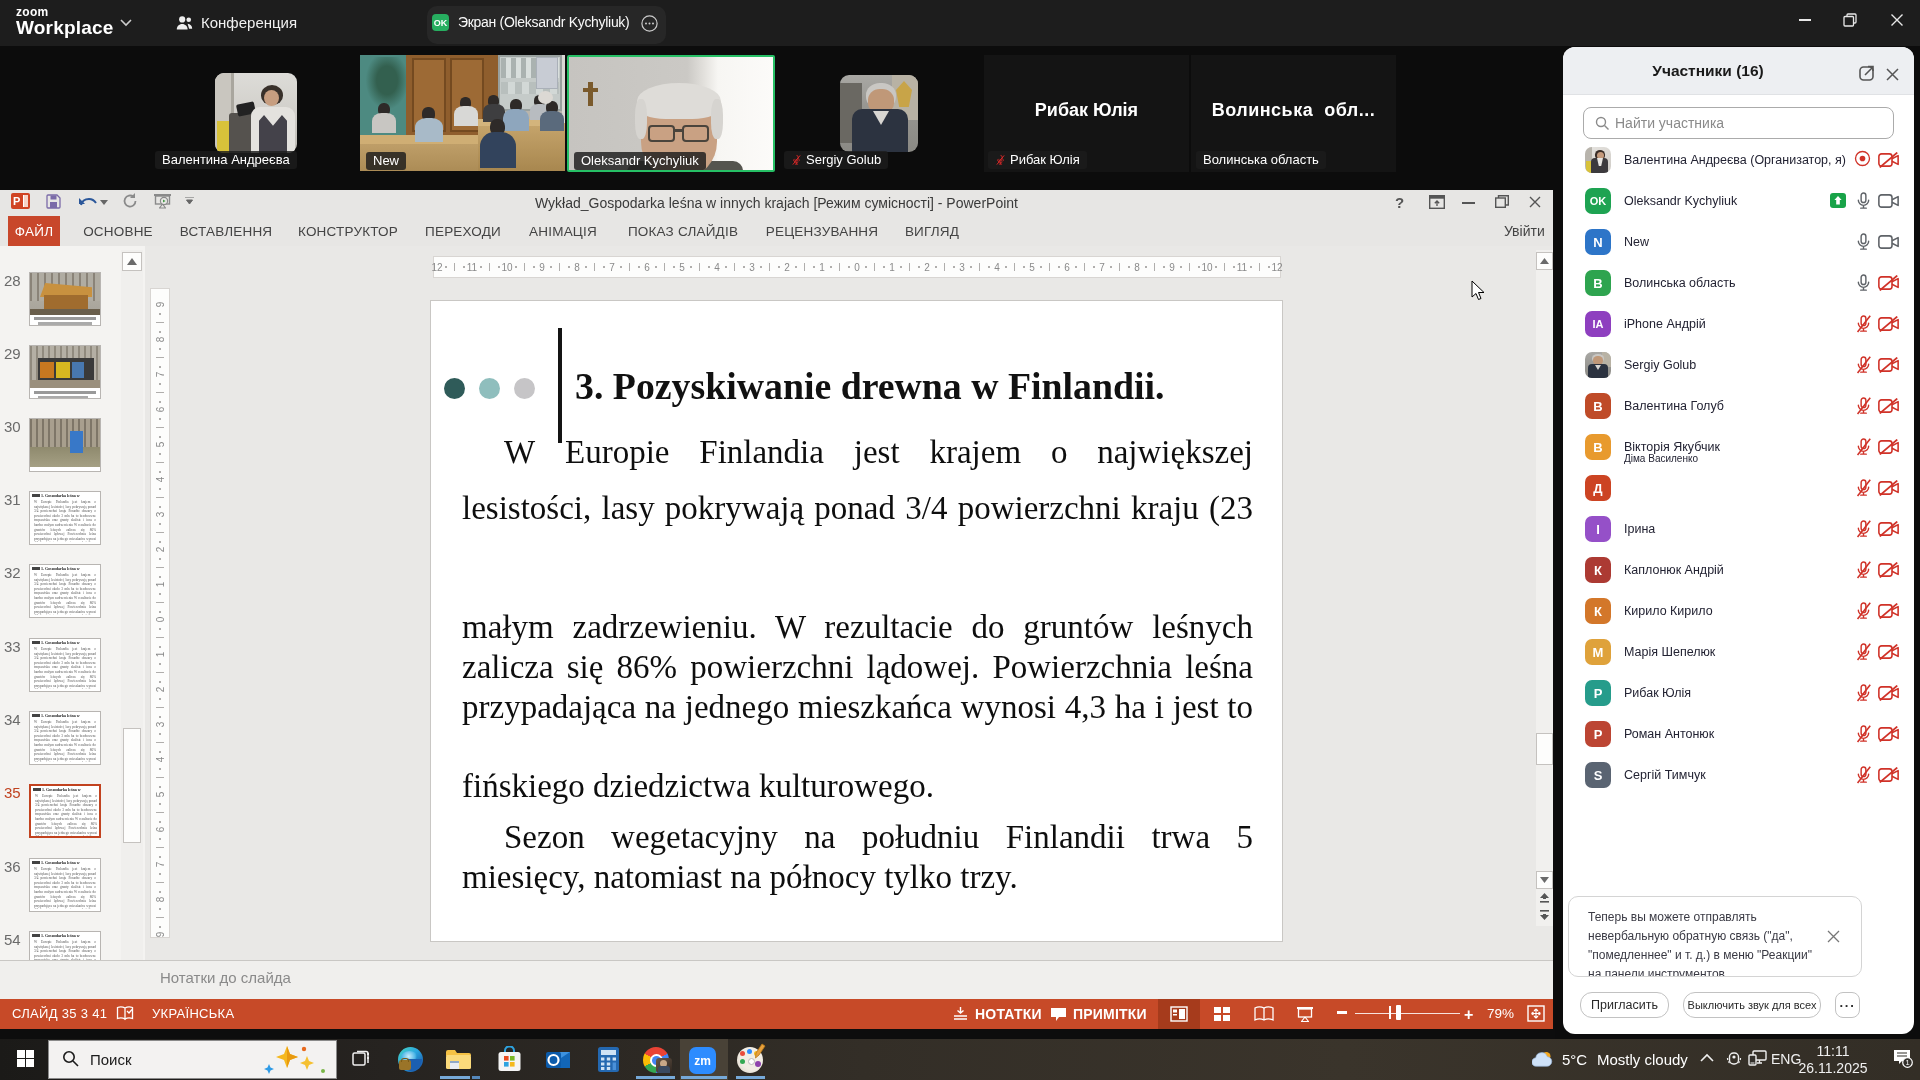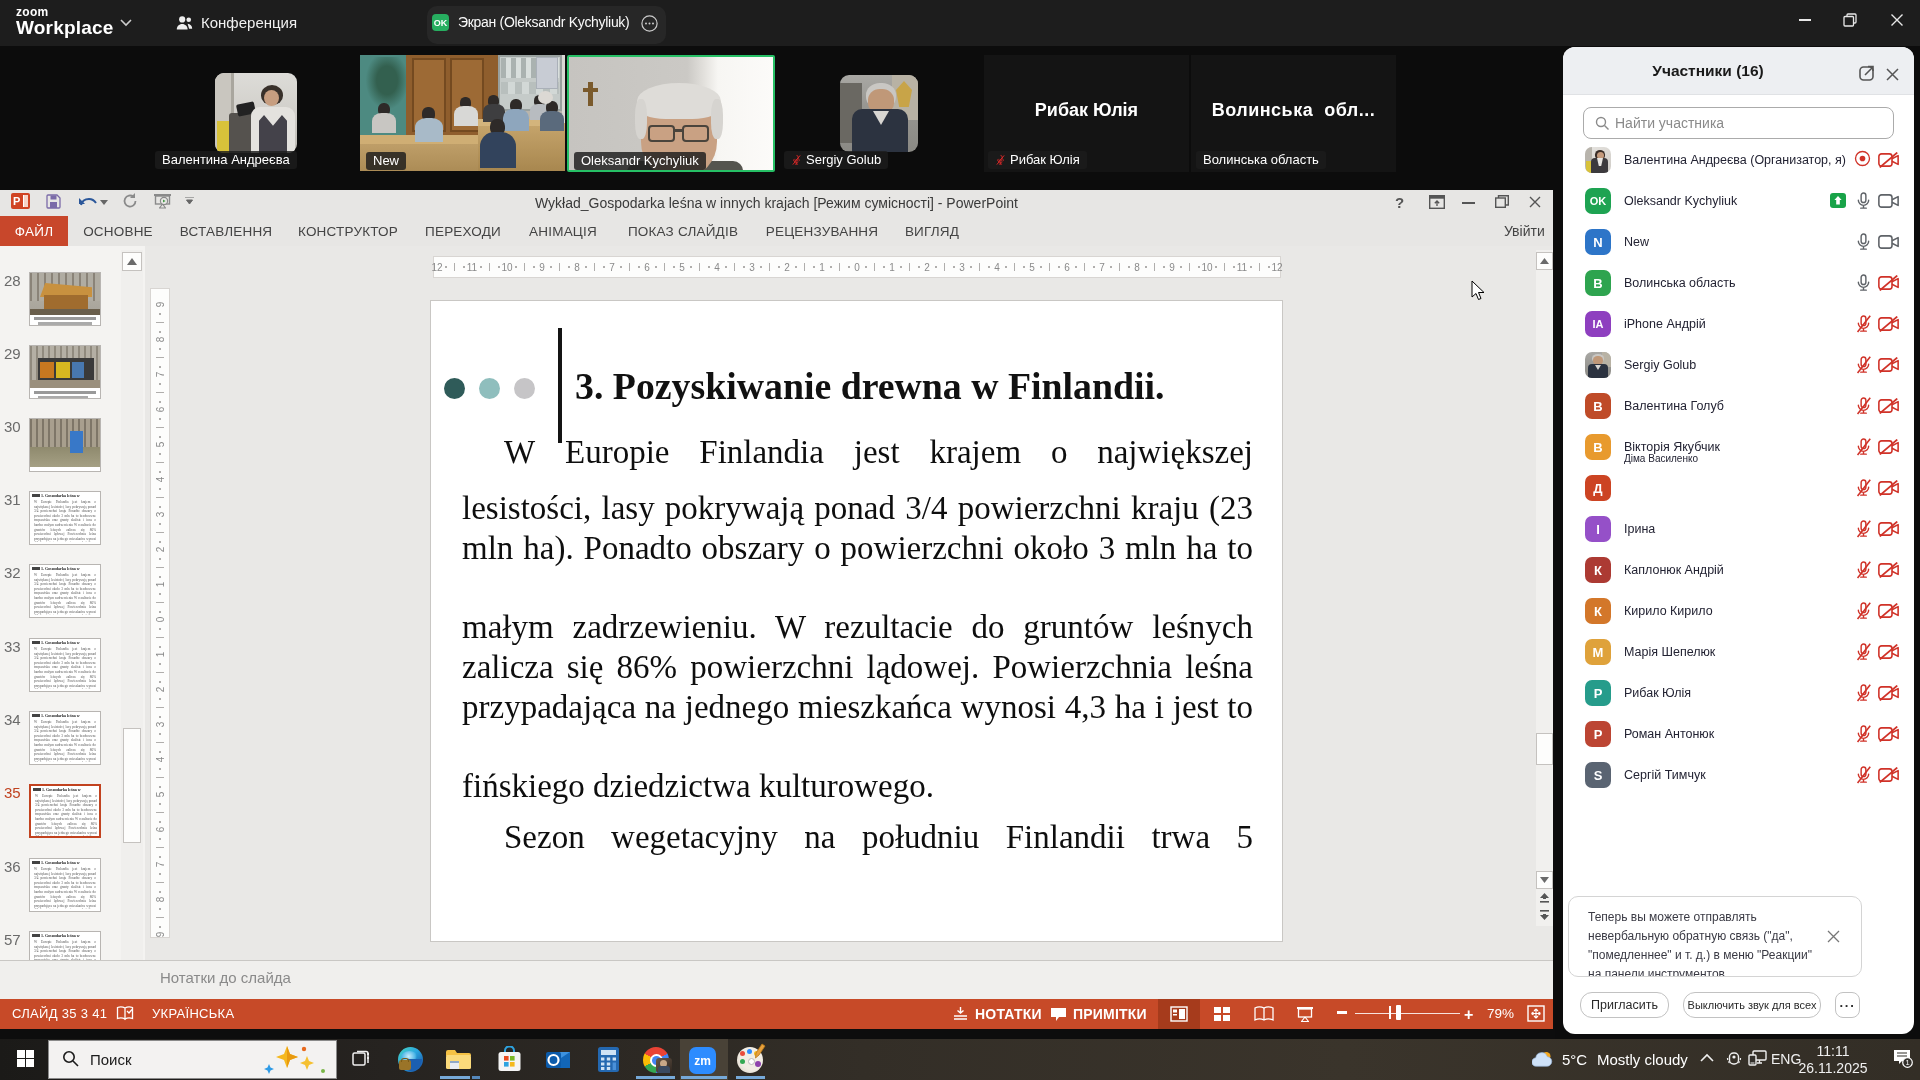--- a/index.html
+++ b/index.html
@@ -166,21 +166,21 @@
   </svg>
 <div class="a" style="left:1462px;top:202px;width:13px;height:2px;background:#555"></div>
 <svg class="a" style="left:1495px;top:195px" width="14" height="13" viewBox="0 0 14 13">
     <rect x=".7" y="3" width="9.6" height="9.3" stroke="#555" stroke-width="1.4" fill="none"></rect>
     <path d="M3.5 3V.7h9.8V10h-2.5" stroke="#555" stroke-width="1.4" fill="none"></path>
   </svg>
 <svg class="a" style="left:1529px;top:196px" width="12" height="12" viewBox="0 0 12 12">
     <path d="M1 1l10 10M11 1L1 11" stroke="#555" stroke-width="1.4"></path>
   </svg>
 <div class="a" style="left:0;top:216px;width:1553px;height:30px;background:#e7e6e4"></div>
-<div class="a" style="left:0;top:216px;width:68px;height:30px;background:#c8472b;color:#fff;font-size:13.5px;display:flex;align-items:center;justify-content:center;letter-spacing:.3px">ФАЙЛ</div>
+<div class="a" style="left:8px;top:216px;width:52px;height:30px;background:#c8472b;color:#fff;font-size:13.5px;display:flex;align-items:center;justify-content:center;letter-spacing:.3px">ФАЙЛ</div>
 <div class="a tabtxt" style="left:118px;top:224px;height:18px;transform:translateX(-50%)">ОСНОВНЕ</div>
 <div class="a tabtxt" style="left:226px;top:224px;height:18px;transform:translateX(-50%)">ВСТАВЛЕННЯ</div>
 <div class="a tabtxt" style="left:348px;top:224px;height:18px;transform:translateX(-50%)">КОНСТРУКТОР</div>
 <div class="a tabtxt" style="left:463px;top:224px;height:18px;transform:translateX(-50%)">ПЕРЕХОДИ</div>
 <div class="a tabtxt" style="left:563px;top:224px;height:18px;transform:translateX(-50%)">АНІМАЦІЯ</div>
 <div class="a tabtxt" style="left:683px;top:224px;height:18px;transform:translateX(-50%)">ПОКАЗ СЛАЙДІВ</div>
 <div class="a tabtxt" style="left:822px;top:224px;height:18px;transform:translateX(-50%)">РЕЦЕНЗУВАННЯ</div>
 <div class="a tabtxt" style="left:932px;top:224px;height:18px;transform:translateX(-50%)">ВИГЛЯД</div>
 <div class="a" style="left:1504px;top:223px;color:#444;font-size:14px">Увійти</div>
 <div class="a" style="left:0;top:246px;width:145px;height:752px;background:#f4f3f1"></div>
@@ -369,21 +369,21 @@
   </svg>
 <div class="a" style="left:4px;top:272px;width:24px;color:#6a6a6a;font-size:15px">28</div>
 <div class="a" style="left:4px;top:345px;width:24px;color:#6a6a6a;font-size:15px">29</div>
 <div class="a" style="left:4px;top:418px;width:24px;color:#6a6a6a;font-size:15px">30</div>
 <div class="a" style="left:4px;top:491px;width:24px;color:#6a6a6a;font-size:15px">31</div>
 <div class="a" style="left:4px;top:564px;width:24px;color:#6a6a6a;font-size:15px">32</div>
 <div class="a" style="left:4px;top:638px;width:24px;color:#6a6a6a;font-size:15px">33</div>
 <div class="a" style="left:4px;top:711px;width:24px;color:#6a6a6a;font-size:15px">34</div>
 <div class="a" style="left:4px;top:784px;width:24px;color:#c0421f;font-size:15px">35</div>
 <div class="a" style="left:4px;top:858px;width:24px;color:#6a6a6a;font-size:15px">36</div>
-<div class="a" style="left:4px;top:931px;width:24px;color:#6a6a6a;font-size:15px">57</div>
+<div class="a" style="left:4px;top:931px;width:24px;color:#6a6a6a;font-size:15px">54</div>
 <div class="a" style="left:29px;top:272px;width:72px;height:54px;background:#fff;border:1px solid #b8b5b2;overflow:hidden">
     <div class="a" style="left:0;top:0;width:72px;height:40px;background:linear-gradient(180deg,#b8b4ac,#a8a49a)"></div>
     <div class="a" style="left:0;top:0;width:72px;height:28px;background:repeating-linear-gradient(90deg,#8a8378 0 2px,#b0aca2 2px 7px)"></div>
     <div class="a" style="left:10px;top:10px;width:52px;height:14px;background:#c8913f;clip-path:polygon(0 100%,10% 0,100% 30%,100% 100%)"></div>
     <div class="a" style="left:14px;top:22px;width:44px;height:14px;background:#a06c2e"></div>
     <div class="a" style="left:0;top:36px;width:72px;height:6px;background:#6a5f4c"></div>
     <div class="a" style="left:4px;top:44px;width:62px;height:3px;background:#999"></div>
     <div class="a" style="left:8px;top:49px;width:54px;height:3px;background:#aaa"></div>
   </div>
 <div class="a" style="left:29px;top:345px;width:72px;height:54px;background:#fff;border:1px solid #b8b5b2;overflow:hidden">
@@ -439,26 +439,26 @@
   </div>
 <div class="a" style="left:430px;top:300px;width:853px;height:642px;background:#fff;border:1px solid #c9c7c4"></div>
 <div class="a" style="left:444px;top:378px;width:21px;height:21px;border-radius:50%;background:#2f5b59"></div>
 <div class="a" style="left:479px;top:378px;width:21px;height:21px;border-radius:50%;background:#8fbebd"></div>
 <div class="a" style="left:514px;top:378px;width:21px;height:21px;border-radius:50%;background:#c6c5c7"></div>
 <div class="a" style="left:558px;top:328px;width:4px;height:115px;background:#141414"></div>
 <div class="a serif" style="left:575px;top:364px;width:700px;height:46px;font-weight:bold;font-size:37.8px;color:#111;white-space:nowrap">3. Pozyskiwanie drewna w Finlandii.</div>
 <div class="a" style="left:462px;top:300px;width:791px;height:642px;color:#0e0e0e">
     <div class="jl serif" style="top:134px;left:42px;font-size:33px">W&nbsp;Europie Finlandia jest krajem o największej</div>
     <div class="jl serif" style="top:189.8px;left:0px;font-size:33px">lesistości, lasy pokrywają ponad 3/4 powierzchni kraju (23</div>
-    <div class="jl serif" style="top:229.6px;left:0px;font-size:33px">mln ha). Ponadto obszary o powierzchni około 3 mln ha to</div>
     <div class="jl serif" style="top:309.2px;left:0px;font-size:33px">małym zadrzewieniu. W rezultacie do gruntów leśnych</div>
     <div class="jl serif" style="top:349.0px;left:0px;font-size:33px">zalicza się 86% powierzchni lądowej. Powierzchnia leśna</div>
     <div class="jl serif" style="top:388.8px;left:0px;font-size:33px">przypadająca na jednego mieszkańca wynosi 4,3 ha i jest to</div>
     <div class="jn serif" style="top:468.4px;left:0px;font-size:33px">fińskiego dziedzictwa kulturowego.</div>
     <div class="jl serif" style="top:518.7px;left:42px;font-size:33px">Sezon wegetacyjny na południu Finlandii trwa 5</div>
+    <div class="jn serif" style="top:558.5px;left:0px;font-size:33px">miesięcy, natomiast na północy tylko trzy.</div>
   </div>
 <div class="a" style="left:1536px;top:250px;width:17px;height:676px;background:#f1f0ee"></div>
 <div class="a" style="left:1536px;top:252px;width:17px;height:18px;background:#fdfdfc;border:1px solid #c5c2bf"></div>
 <svg class="a" style="left:1540px;top:258px" width="9" height="6" viewBox="0 0 9 6">
     <path d="M4.5 0L9 6H0z" fill="#6a6a6a"></path>
   </svg>
 <div class="a" style="left:1536px;top:733px;width:17px;height:32px;background:#fdfdfc;border:1px solid #c5c2bf"></div>
 <div class="a" style="left:1536px;top:871px;width:17px;height:18px;background:#fdfdfc;border:1px solid #c5c2bf"></div>
 <svg class="a" style="left:1540px;top:877px" width="9" height="6" viewBox="0 0 9 6">
     <path d="M4.5 6L9 0H0z" fill="#6a6a6a"></path>

